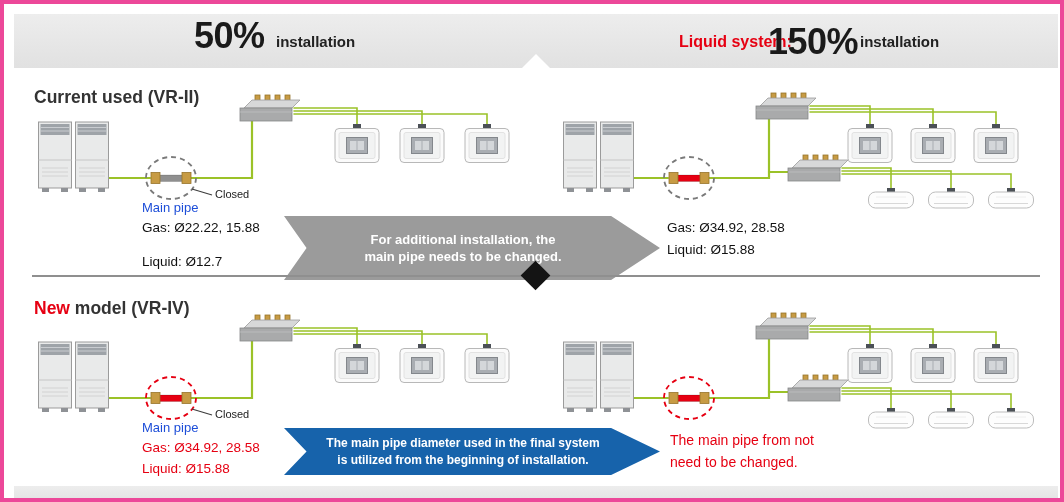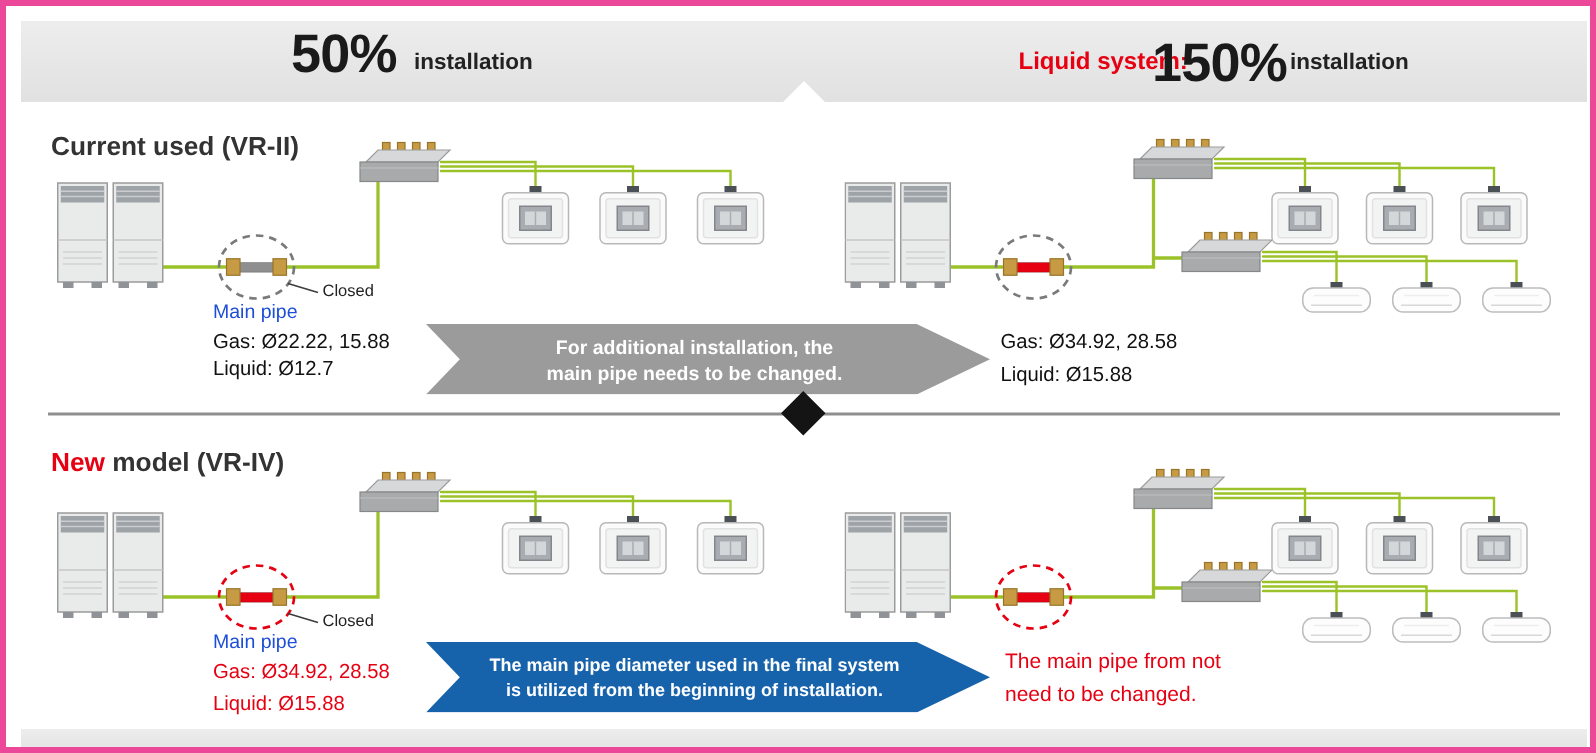--- a/index.html
+++ b/index.html
@@ -201,23 +201,23 @@
       <ellipse cx="685" cy="394" rx="25" ry="21" fill="none" stroke="var(--red)" stroke-width="1.8" stroke-dasharray="5 4"></ellipse>
     </g>
   </svg>
 
   <div class="abs sec-title" style="left:30px;top:83px">Current used (VR-II)</div>
   <div class="abs sec-title" style="left:30px;top:294px"><span class="red-text">New</span><span> model (VR-IV)</span></div>
 
   <div class="abs small" style="left:211px;top:184px">Closed</div>
   <div class="abs pipe-label" style="left:138px;top:196px">Main pipe</div>
   <div class="abs spec" style="left:138px;top:216px">Gas: Ø22.22, 15.88</div>
-  <div class="abs spec" style="left:138px;top:234px">Liquid: Ø12.7</div>
-
-  <div class="abs banner banner1" style="left:280px;top:212px;width:376px;height:47px">
+  <div class="abs spec" style="left:138px;top:250px">Liquid: Ø12.7</div>
+
+  <div class="abs banner banner1" style="left:280px;top:212px;width:376px;height:64px">
     <div class="bl">For additional installation, the</div>
     <div class="bl">main pipe needs to be changed.</div>
   </div>
 
   <div class="abs spec" style="left:663px;top:216px">Gas: Ø34.92, 28.58</div>
   <div class="abs spec" style="left:663px;top:238px">Liquid: Ø15.88</div>
 
   <div class="abs divider" style="left:28px;top:271px;width:1008px;height:2px"></div>
   <div class="abs diamond" style="left:521px;top:261px;width:21px;height:21px"></div>
 

